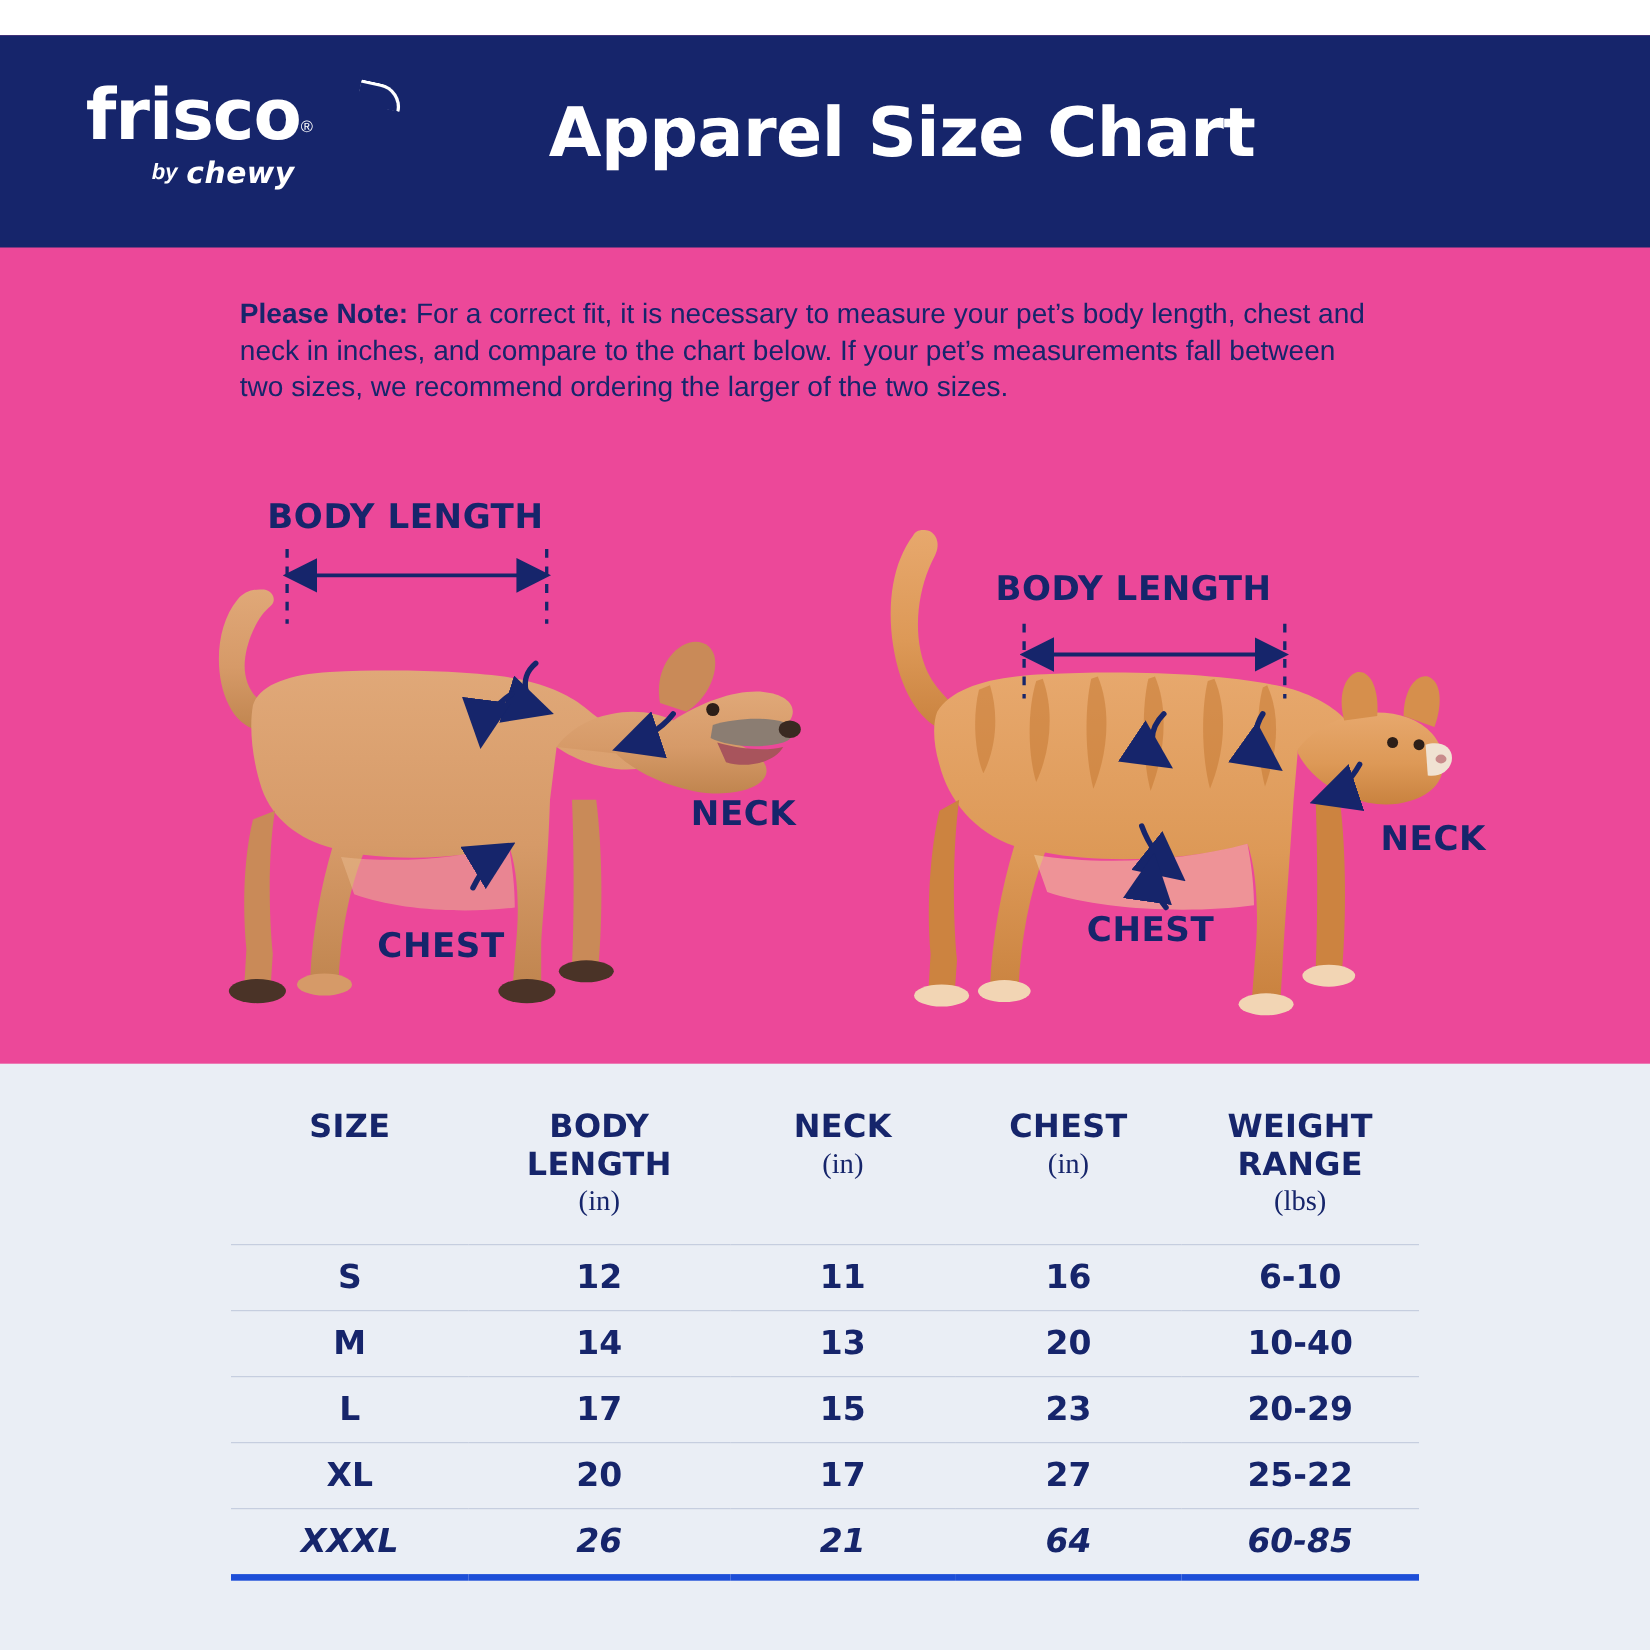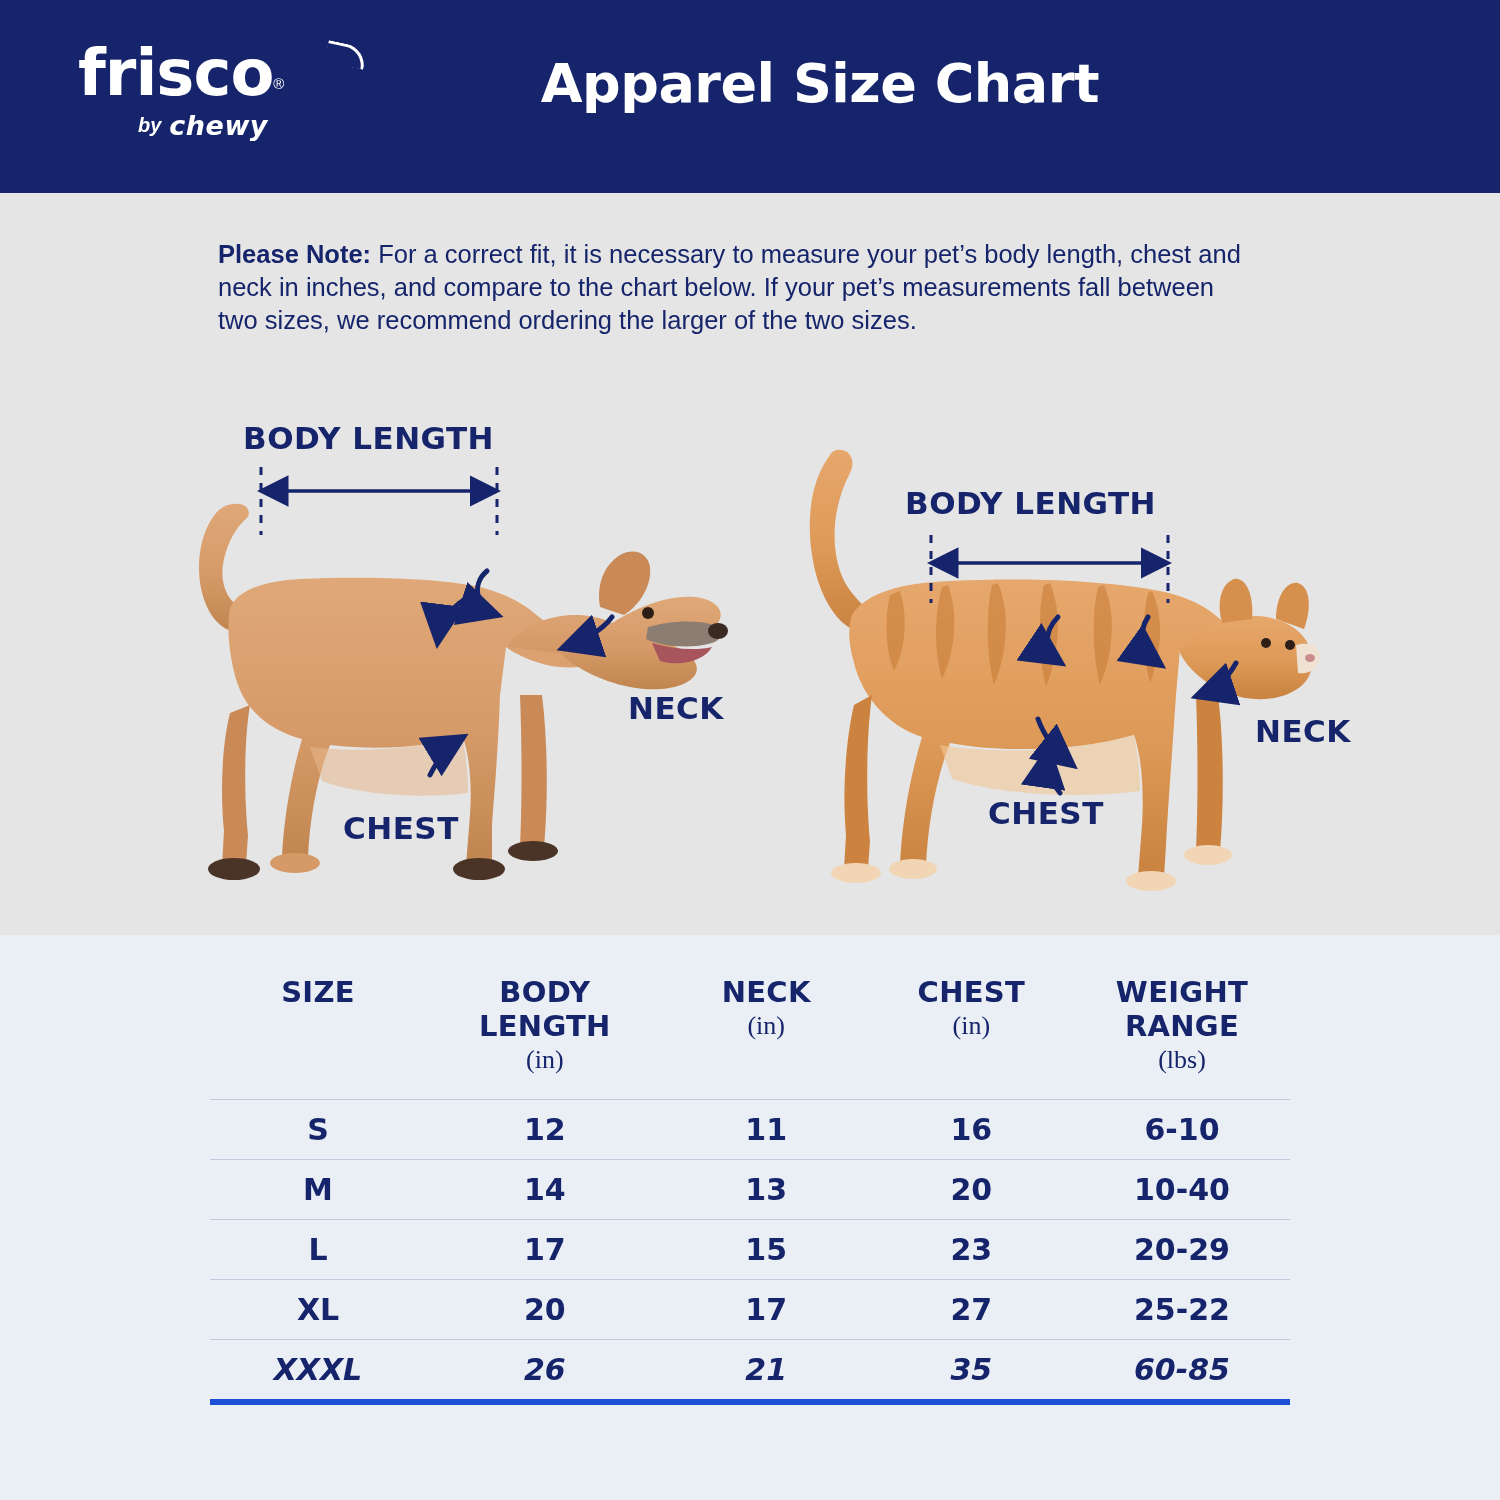--- a/index.html
+++ b/index.html
@@ -5,21 +5,22 @@
   * { box-sizing: border-box; margin: 0; padding: 0; }
   html, body {
     width: 1500px; height: 1500px;
     background: #ffffff;
     font-family: "Liberation Sans", sans-serif;
     overflow: hidden;
   }
   .page {
     position: relative;
     width: 1500px; height: 1276px;
-    background: #e5e5e5;
+    background: #ec4899;
+    margin-top: 32px;
   }
 
   
   .header {
     position: absolute;
     top: 0; left: 0;
     width: 1500px; height: 193px;
     background: #16256b;
     display: flex;
     align-items: center;
@@ -75,21 +76,21 @@
     font-style: italic;
     color: #ffffff;
     letter-spacing: 0.5px;
   }
   .header-title {
     position: absolute;
     left: 0; top: 52px;
     width: 1500px;
     text-align: center;
     font-family: "DejaVu Sans", sans-serif;
-    font-size: 54px;
+    font-size: 62px;
     font-weight: 700;
     color: #ffffff;
     letter-spacing: -0.5px;
     padding-left: 140px;
   }
 
   
   .note {
     position: absolute;
     left: 218px; top: 238px;
@@ -419,20 +420,20 @@
           <td>XL</td>
           <td>20</td>
           <td>17</td>
           <td>27</td>
           <td>25-22</td>
         </tr>
         <tr>
           <td>XXXL</td>
           <td>26</td>
           <td>21</td>
-          <td>35</td>
+          <td>64</td>
           <td>60-85</td>
         </tr>
       </tbody>
     </table>
   </div>
 
 </div>
 
 </body></html>

